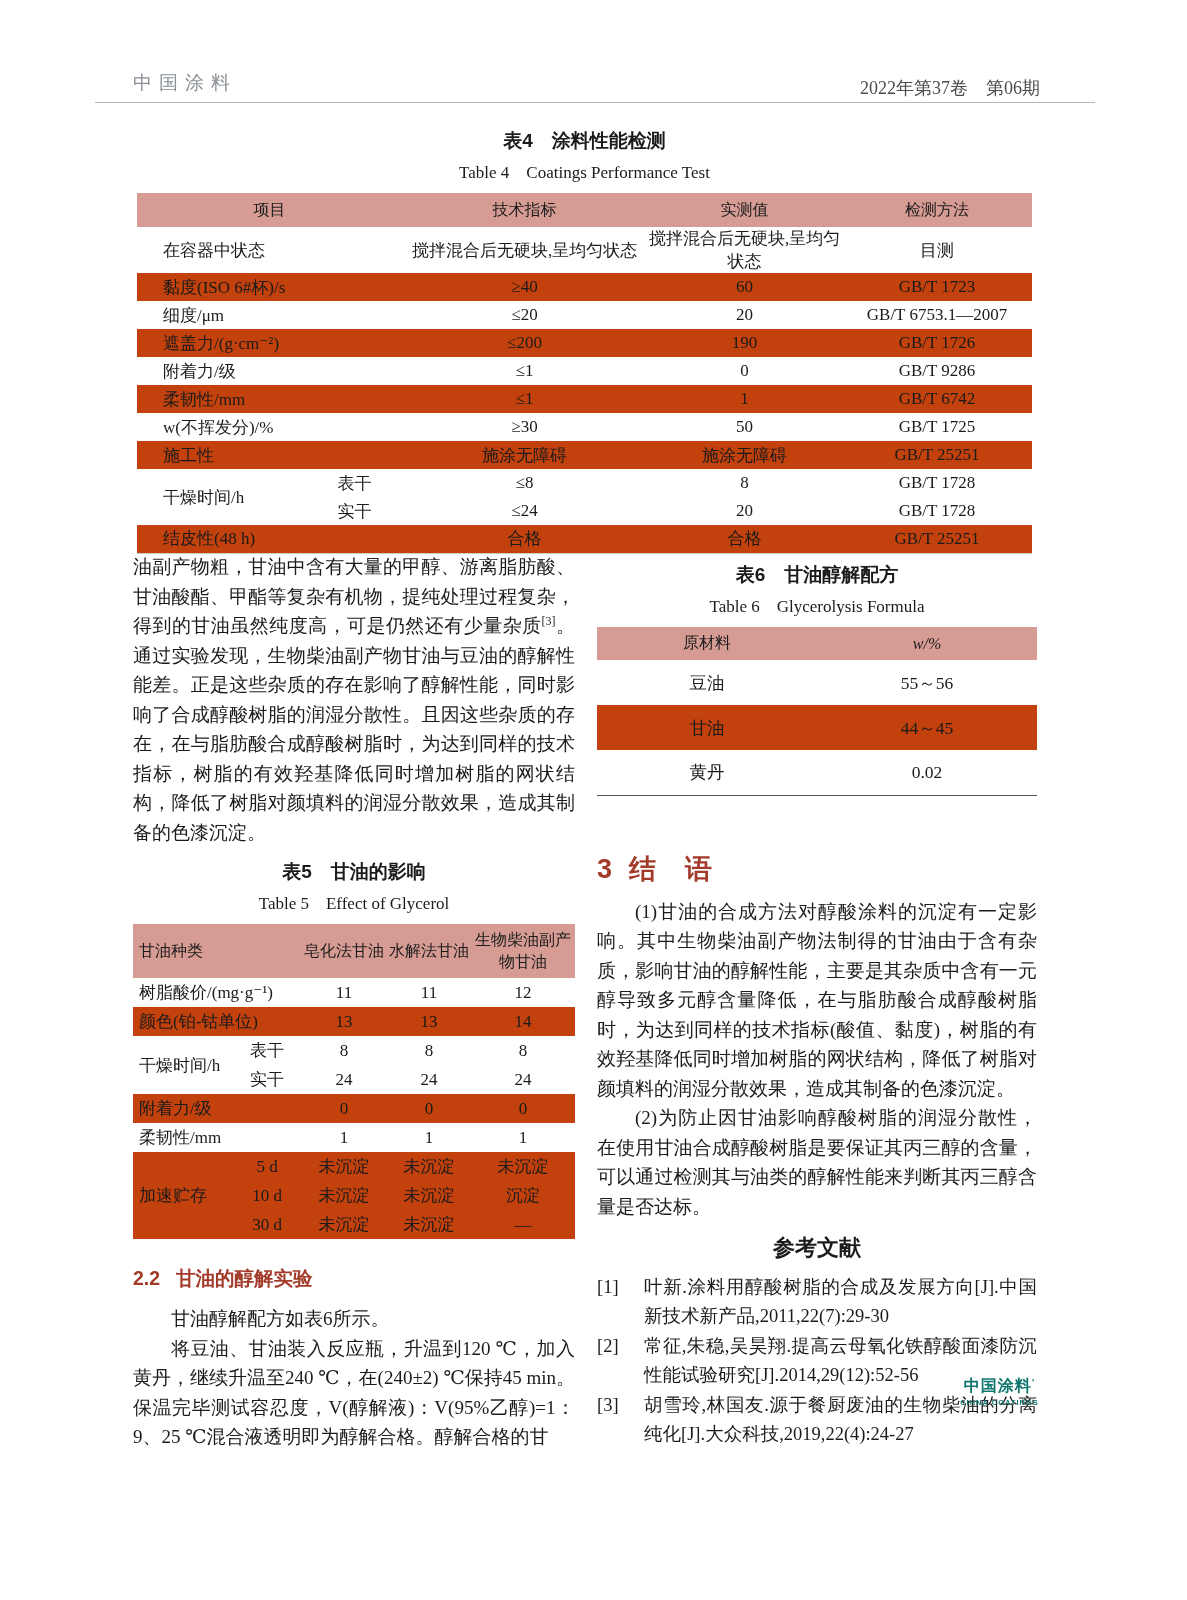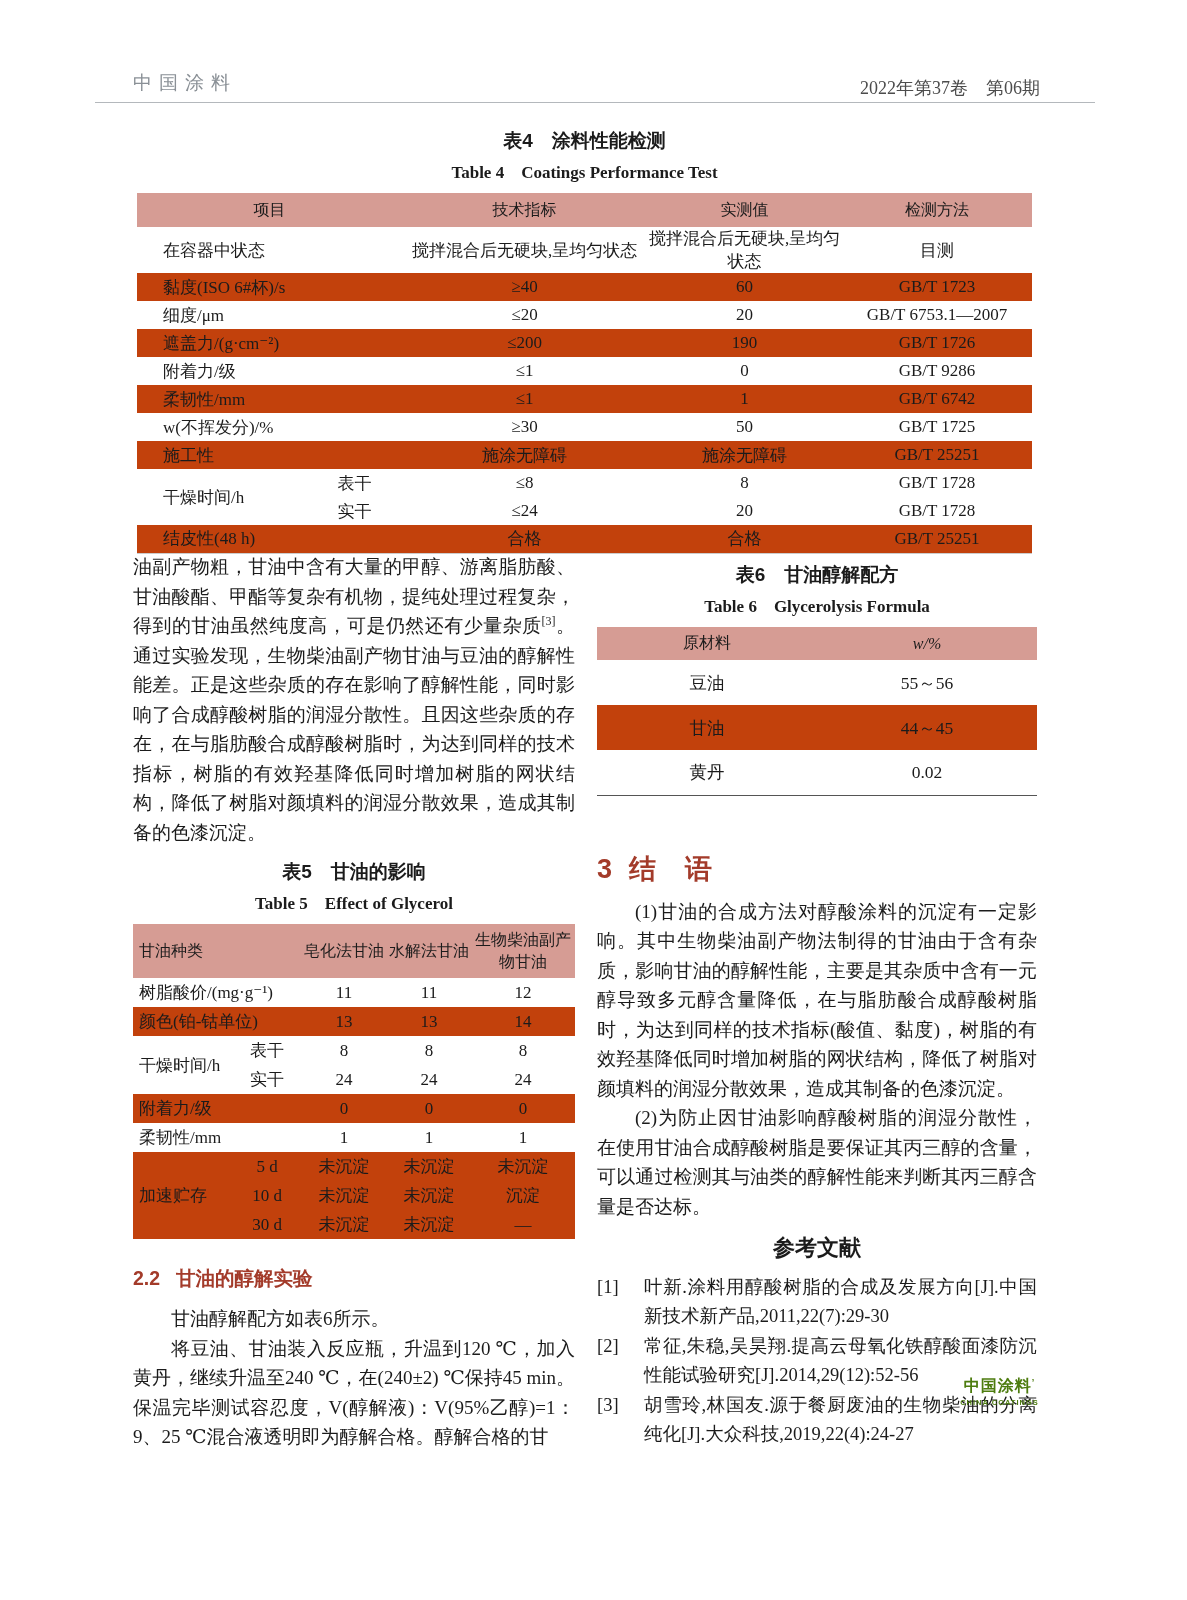--- a/index.html
+++ b/index.html
@@ -6,21 +6,21 @@
   .page{
     position:relative;width:1187px;height:1600px;background:#ffffff;overflow:hidden;
     font-family:"Liberation Serif","DejaVu Serif",serif;color:#1b1b1b;
   }
   
   .journal-name{position:absolute;left:133px;top:70px;font-size:19px;letter-spacing:7px;color:#8a9096;}
   .issue-info{position:absolute;right:147px;top:76px;font-size:18px;color:#4c4c4c;}
   .header-rule{position:absolute;left:95px;right:92px;top:102px;height:1px;background:#b4b8bc;}
   
   .tbl-title-cn{text-align:center;font-weight:bold;font-size:19px;font-family:"Liberation Sans","DejaVu Sans",sans-serif;}
-  .tbl-title-en{text-align:center;font-weight:bold;font-size:17px;margin-top:7px;margin-bottom:9px;}
+  .tbl-title-en{text-align:center;font-weight:normal;font-size:17px;margin-top:7px;margin-bottom:9px;}
   
   table{border-collapse:collapse;table-layout:fixed;}
   td,th{padding:0;font-weight:normal;text-align:center;overflow:hidden;}
   .hd th{background:#d69c94;font-size:16px;}
   tr.p td{background:#c2410c;}
   tr.w td{background:#ffffff;}
   .lbl{text-align:left !important;}
   
   .t4-block{position:absolute;left:137px;top:128px;width:895px;}
   .t4{width:895px;font-size:17px;border-bottom:1px solid #cccccc;}
@@ -46,21 +46,21 @@
   .supref{font-size:12px;vertical-align:super;line-height:0;}
   .sec-head{font-family:"Liberation Sans","DejaVu Sans",sans-serif;font-weight:bold;color:#a33b2a;}
   .sec-head-22{font-size:19.5px;margin:26px 0 12px 0;}
   .sec-head-3{font-size:27px;margin:18px 0 10px 0;letter-spacing:1px;}
   .sec-head .num{margin-right:16px;}
   .refs-head{text-align:center;font-weight:bold;font-size:22px;font-family:"Liberation Sans","DejaVu Sans",sans-serif;margin:12px 0 10px 0;}
   .ref-item{position:relative;font-size:18.5px;line-height:28.5px;text-align:justify;padding-left:47px;margin-bottom:2px;}
   .ref-marker{position:absolute;left:0;top:0;}
   .gap12{height:12px;}
   
-  .logo{position:absolute;left:957px;top:1376px;width:85px;text-align:center;color:#4d7c0f;font-family:"Liberation Sans","DejaVu Sans",sans-serif;}
+  .logo{position:absolute;left:957px;top:1376px;width:85px;text-align:center;color:#0f766e;font-family:"Liberation Sans","DejaVu Sans",sans-serif;}
   .logo-cn{font-size:16px;font-weight:bold;letter-spacing:1px;}
   .logo-mark{font-size:9px;vertical-align:super;}
   .logo-en{font-size:7.5px;font-weight:bold;letter-spacing:1px;margin-top:1px;}
   
   .footer{position:absolute;left:133px;top:1492px;display:flex;align-items:stretch;}
   .page-num{font-size:27px;color:#3d5a7e;align-self:flex-end;line-height:1;padding-bottom:4px;}
   .footer-bar{width:3px;background:#3d5a7e;margin-left:12px;margin-right:9px;height:46px;}
   .footer-cn{font-size:20px;font-weight:bold;color:#5f6d80;font-family:"Liberation Sans","DejaVu Sans",sans-serif;line-height:1.1;padding-top:2px;}
   .footer-en{font-size:12.5px;color:#989ea6;margin-top:4px;}
 </style>

